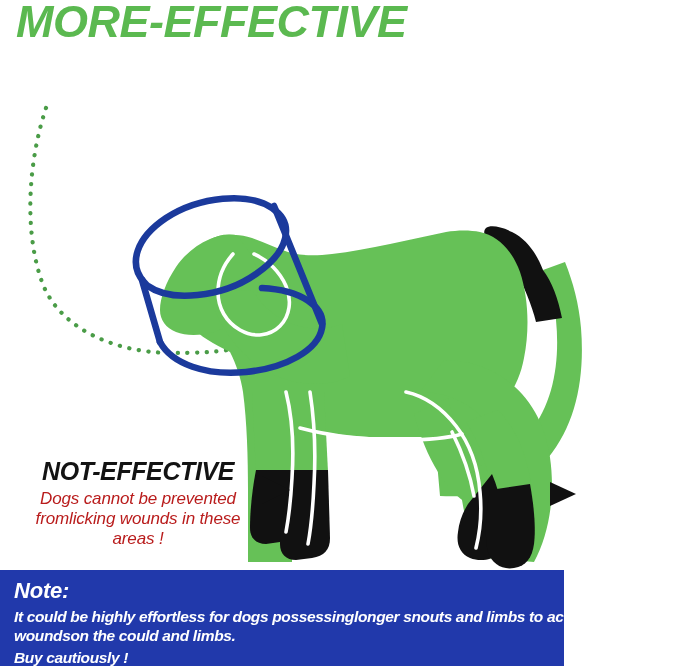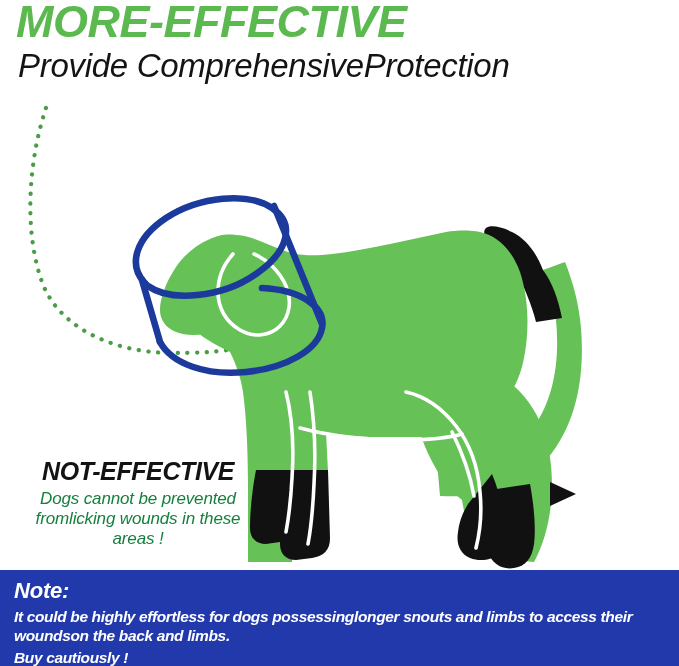--- a/index.html
+++ b/index.html
@@ -57,31 +57,31 @@
     font-weight: 700;
     color: #131313;
     letter-spacing: -0.4px;
     line-height: 1.05;
     white-space: nowrap;
   }
   #not-effective-body {
     margin-top: 5px;
     font-size: 17px;
     font-weight: 400;
-    color: #15803d;
+    color: #b91c1c;
     line-height: 1.18;
     letter-spacing: -0.15px;
   }
 
   
   #note-banner {
     position: absolute;
     left: 0;
     top: 570px;
-    width: 679px;
+    width: 564px;
     height: 96px;
     background: #2139ab;
     box-sizing: border-box;
     padding: 9px 14px 0 14px;
     color: #ffffff;
   }
   #note-title {
     font-size: 22px;
     font-weight: 700;
     line-height: 1.05;
@@ -107,21 +107,20 @@
   }
   #artwork svg { display: block; }
 </style>
 </head>
 <body>
 
 <div id="page">
 
   <div id="headline">MORE-EFFECTIVE</div>
 
-  <div id="subhead">Provide ComprehensiveProtection</div>
 
   <div id="artwork">
     <svg width="679" height="478" viewBox="0 0 679 478" xmlns="http://www.w3.org/2000/svg">
 
       <g>
         <path d="M 46 16
                  C 28 70, 24 140, 42 190
                  C 58 234, 110 260, 170 261
                  C 196 261, 214 260, 228 258" fill="none" stroke="#4a9c47" stroke-width="4.2" stroke-linecap="round" stroke-dasharray="0.2 9.5"></path>
         <polygon points="225,243 252,243 238.5,266" fill="#55b84d"></polygon>
@@ -308,17 +307,17 @@
   </div>
 
   <div id="not-effective-block">
     <div id="not-effective-title">NOT-EFFECTIVE</div>
     <div id="not-effective-body">Dogs cannot be prevented fromlicking wounds in these areas !</div>
   </div>
 
   <div id="note-banner">
     <div id="note-title">Note:</div>
     <div id="note-body" class="note-line">It could be highly effortless for dogs possessinglonger snouts and limbs to access their</div>
-    <div class="note-line">woundson the back and limbs.</div>
+    <div class="note-line">woundson the could and limbs.</div>
     <div id="note-buy" class="note-line">Buy cautiously !</div>
   </div>
 
 </div>
 
 </body></html>

